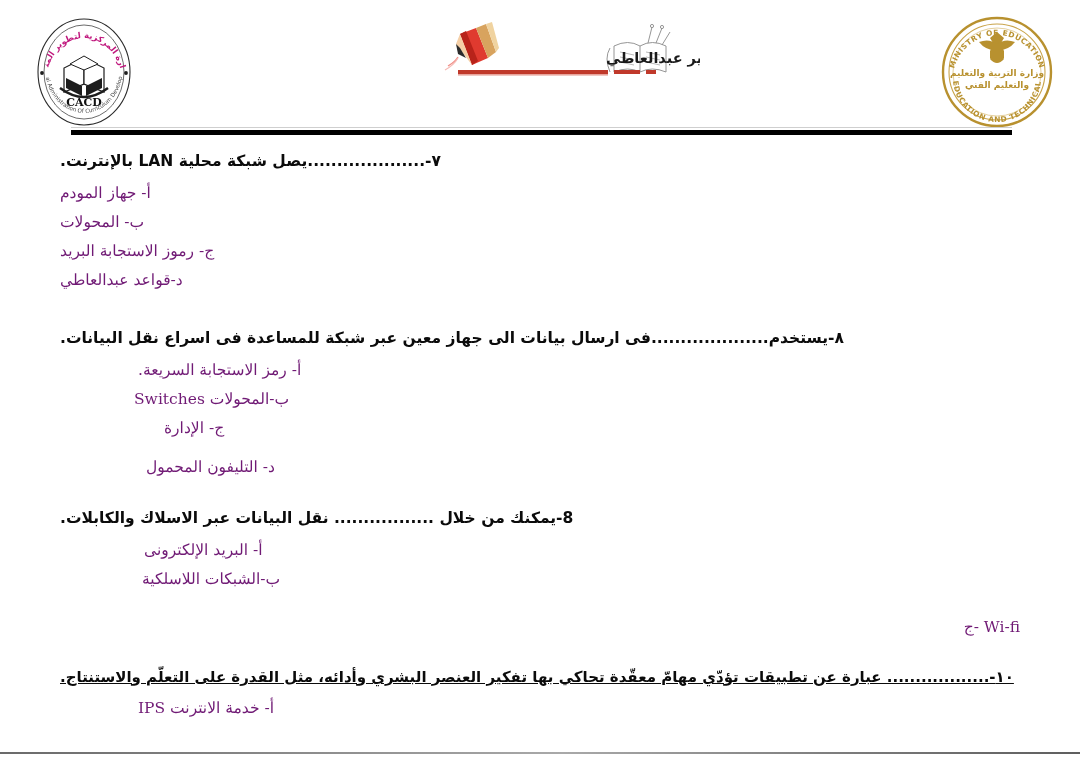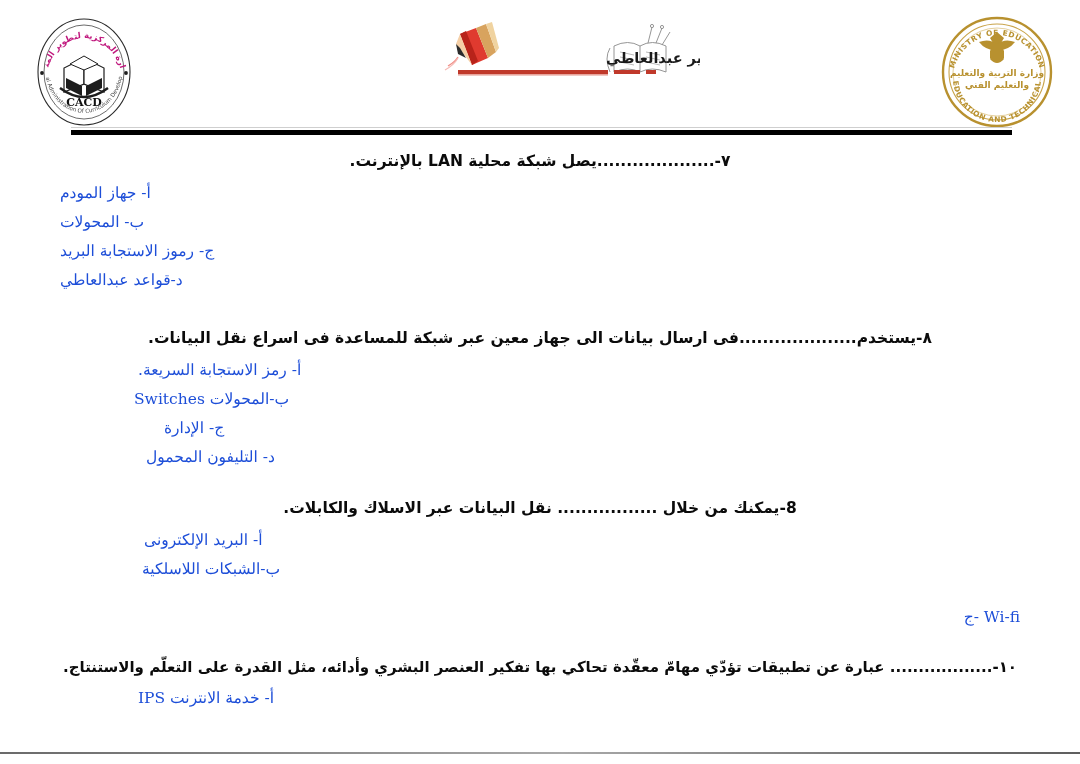--- a/index.html
+++ b/index.html
@@ -30,66 +30,66 @@
   .header-rule::after{
     content:"";position:absolute;left:0;top:-3px;width:100%;height:1px;
     background:#cfcfcf;
   }
 
   
   .content{
     position:relative;
     padding:0 60px 0 60px;
     direction:rtl;
-    text-align:center;
+    text-align:left;
   }
 
   .qblock{margin:0;}
   .question{
     font-family:"DejaVu Sans","Liberation Sans",sans-serif;
     font-weight:bold;
     font-size:15.5px;
     line-height:1.5;
     color:#0b0b0b;
     margin:0;
     padding:0;
     white-space:nowrap;
   }
   .q7{margin-top:17px;}
   .q8{margin-top:32px;}
   .q9{margin-top:24px;}
-  .q10{margin-top:24px;font-size:15px;}
+  .q10{margin-top:24px;font-size:15px;text-decoration:underline;}
 
   .options{
     list-style:none;
     margin:6px 0 0 0;
     padding:0;
   }
   .options li{
     font-family:"DejaVu Serif","Liberation Serif",serif;
     font-size:15.5px;
     line-height:1.0;
-    color:#1d4ed8;
+    color:#701a75;
     padding:0;
     margin:0 0 0 0;
     height:29px;
     display:flex;
     align-items:center;
     justify-content:flex-end;
     white-space:nowrap;
   }
   .opt-a{padding-left:88px;}
   .opt-b{padding-left:96px;}
   .opt-c{padding-left:78px;}
   .opt-d{padding-left:82px;}
 
   .q8 + .options .opt-a{padding-left:78px;}
   .q8 + .options .opt-b{padding-left:74px;}
   .q8 + .options .opt-c{padding-left:104px;}
-  .q8 + .options .opt-d{padding-left:86px;}
+  .q8 + .options .opt-d{padding-left:86px;margin-top:10px;}
 
   .q9 + .options .opt-a{padding-left:84px;}
   .q9 + .options .opt-b{padding-left:82px;}
   .q9 + .options .opt-c{padding-left:102px;margin-top:19px;}
   .q9 + .options .opt-d{padding-left:88px;}
 
   .q10 + .options .opt-a{padding-left:78px;}
 
   .latin{font-family:"Liberation Sans",sans-serif;direction:ltr;unicode-bidi:embed;}
 

